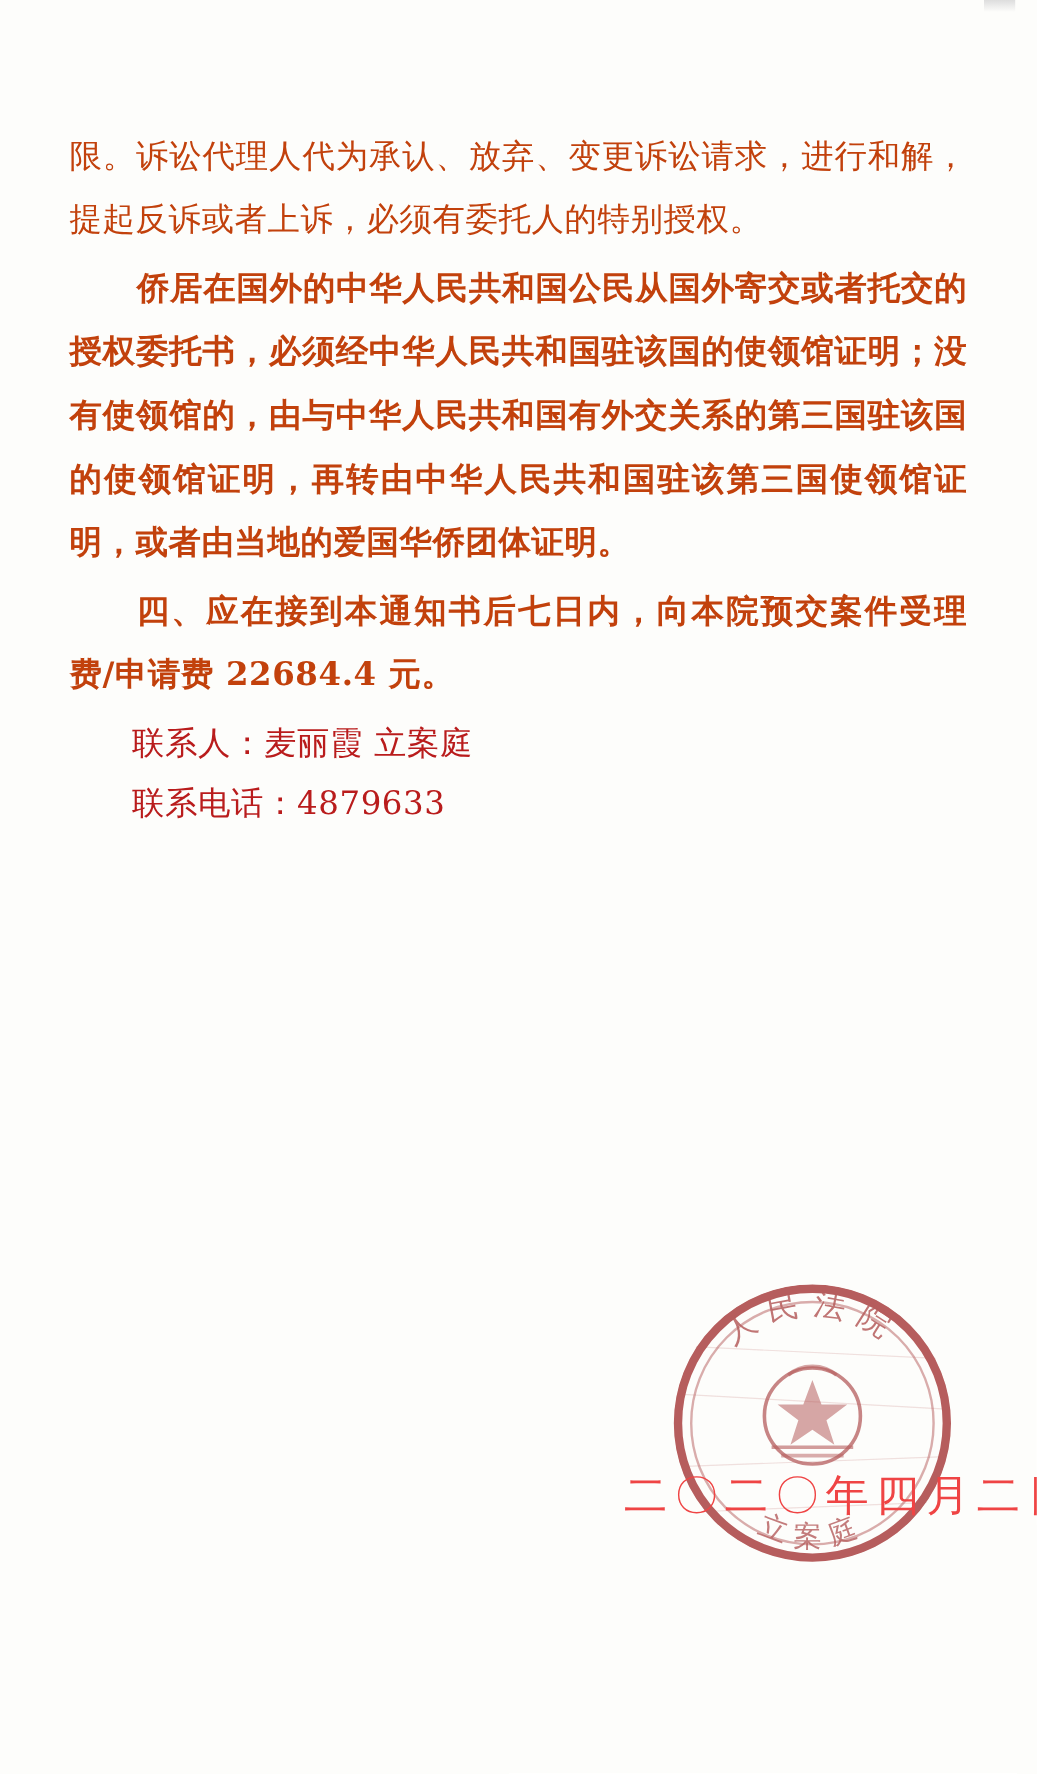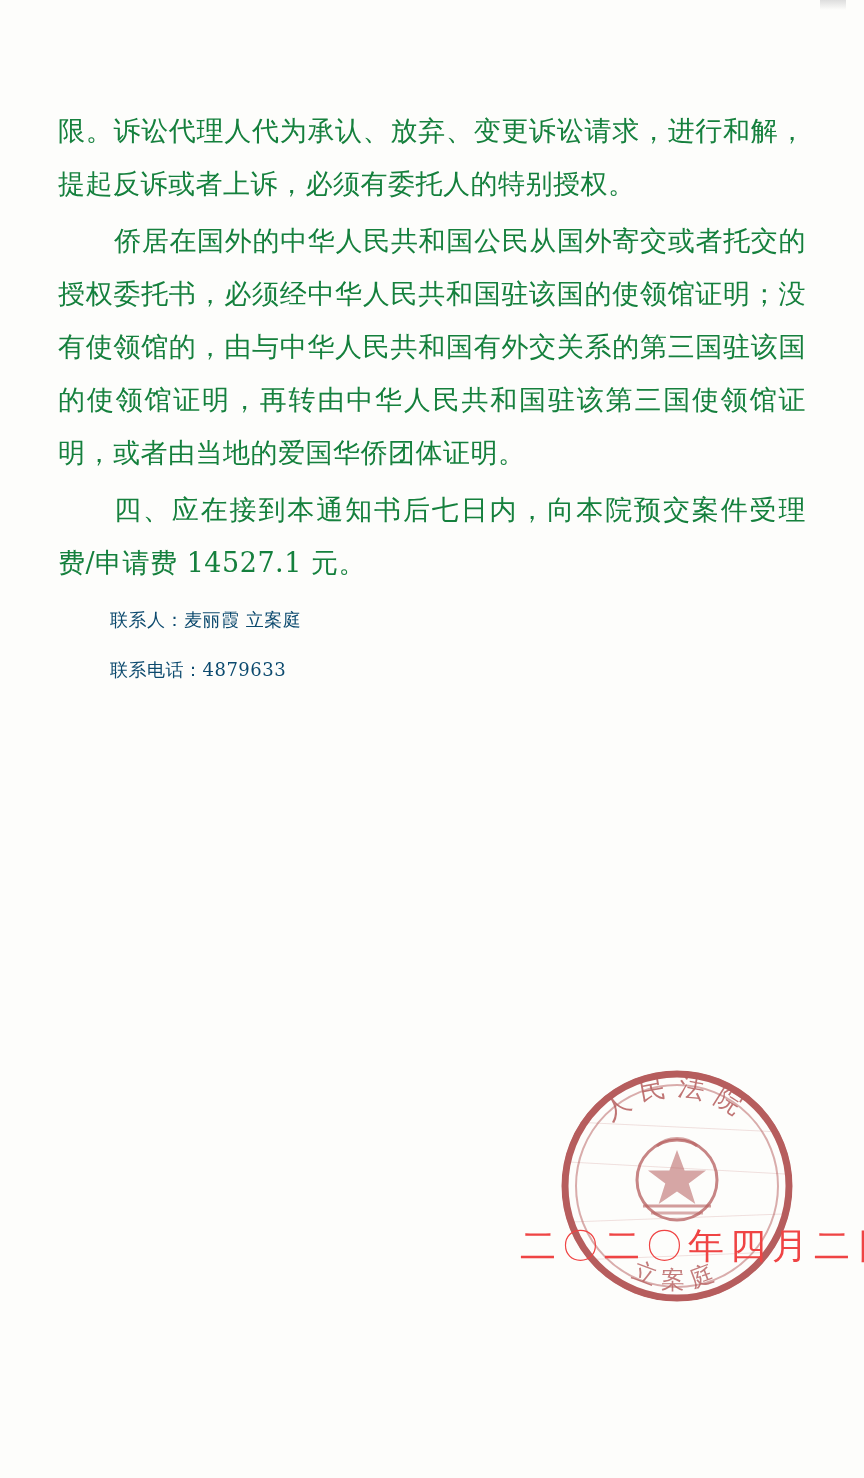--- a/index.html
+++ b/index.html
@@ -40,36 +40,37 @@
     width: 748px;
   }
 
   p.para {
     margin: 0 0 4px 0;
     font-size: 27px;
     line-height: 53px;
     letter-spacing: 0.5px;
     text-align: justify;
     text-justify: inter-character;
-    color: #15803d;
+    color: #c2410c;
     font-family: "DejaVu Serif", "Liberation Serif", serif;
   }
   p.indent {
     text-indent: 56px;
+    font-weight: bold;
   }
 
   .contact-block {
     margin-top: 6px;
   }
   .contact-line {
-    font-size: 18px;
+    font-size: 27px;
     line-height: 50px;
     letter-spacing: 0.5px;
     padding-left: 52px;
-    color: #0c4a6e;
+    color: #b91c1c;
   }
 
   
   .seal {
     position: absolute;
     left: 553px;
     top: 1062px;
     width: 248px;
     height: 248px;
     pointer-events: none;
@@ -93,21 +94,21 @@
 <div class="page">
 
   <div class="scan-mark"></div>
 
   <div class="doc-body">
 
     <p class="para">限。诉讼代理人代为承认、放弃、变更诉讼请求，进行和解，提起反诉或者上诉，必须有委托人的特别授权。</p>
 
     <p class="para indent">侨居在国外的中华人民共和国公民从国外寄交或者托交的授权委托书，必须经中华人民共和国驻该国的使领馆证明；没有使领馆的，由与中华人民共和国有外交关系的第三国驻该国的使领馆证明，再转由中华人民共和国驻该第三国使领馆证明，或者由当地的爱国华侨团体证明。</p>
 
-    <p class="para indent">四、应在接到本通知书后七日内，向本院预交案件受理费/申请费 14527.1 元。</p>
+    <p class="para indent">四、应在接到本通知书后七日内，向本院预交案件受理费/申请费 22684.4 元。</p>
 
 
 
     <div class="contact-block">
       <div class="contact-line">联系人：麦丽霞 立案庭</div>
       <div class="contact-line">联系电话：4879633</div>
     </div>
 
   </div>
 

